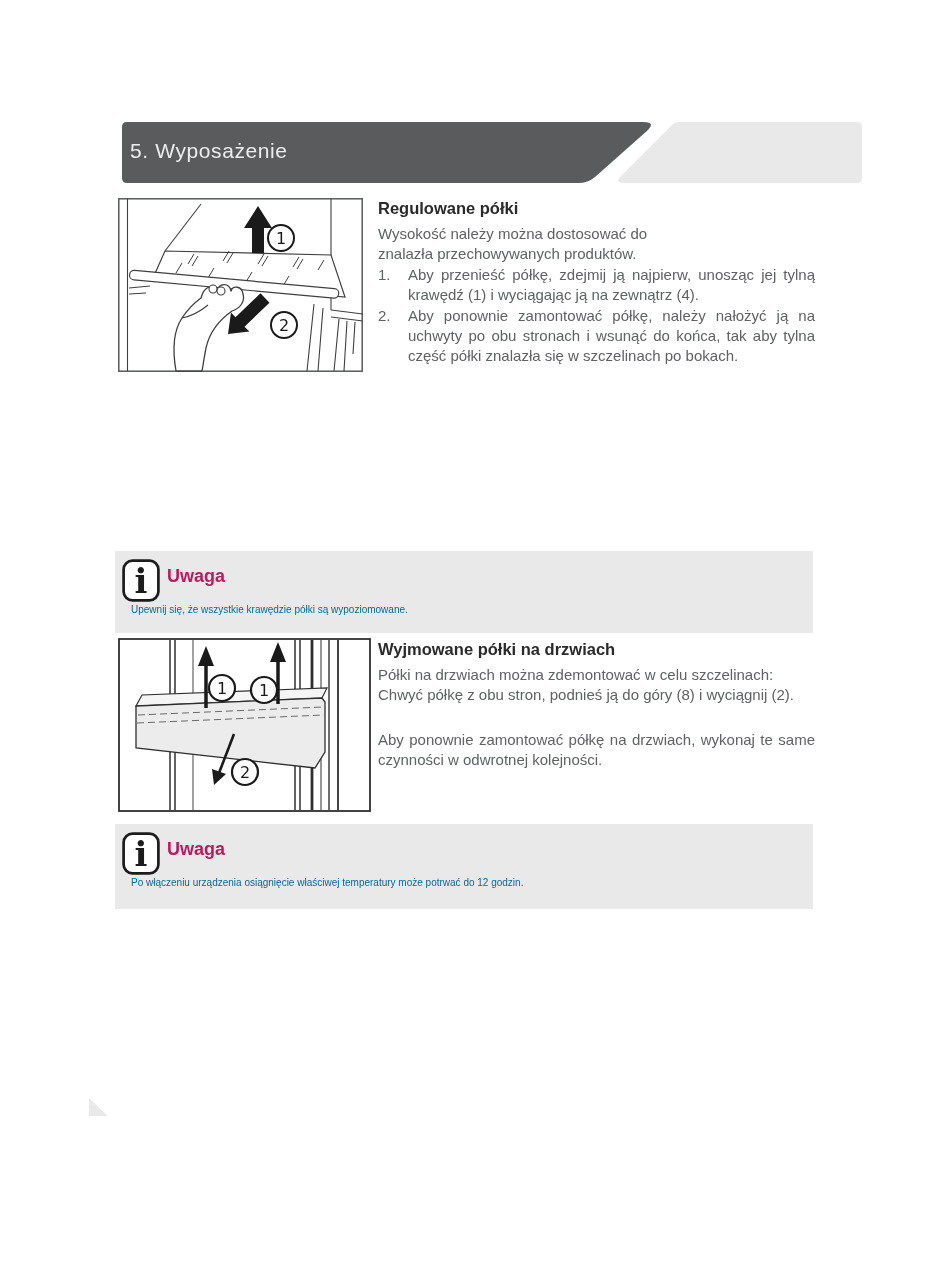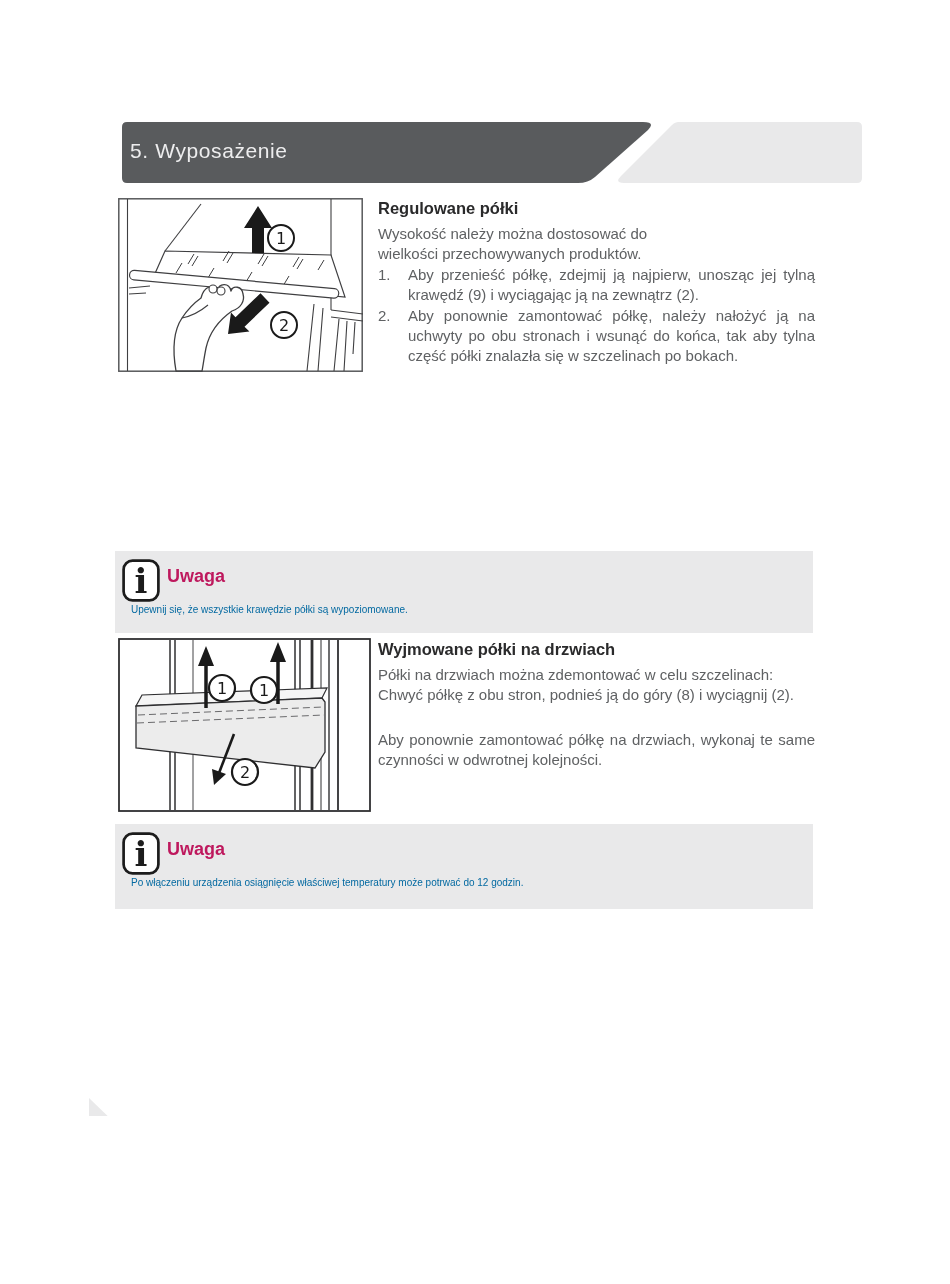--- a/index.html
+++ b/index.html
@@ -77,25 +77,25 @@
     <text x="163" y="46" text-anchor="middle" font-family="DejaVu Sans, sans-serif" font-size="16" fill="#1a1a1a">1</text>
 
     <polygon points="142.5,95.3 117.5,119.3 113,114.6 110,136 131.4,133.4 126.5,128.7 151.5,104.7" fill="#1a1a1a"></polygon>
     <circle cx="166" cy="127" r="13" fill="#ffffff" stroke="#1a1a1a" stroke-width="2"></circle>
     <text x="166" y="133" text-anchor="middle" font-family="DejaVu Sans, sans-serif" font-size="16" fill="#1a1a1a">2</text>
   </svg>
 
   <div class="textcol" style="top:198px">
     <div class="sec-heading">Regulowane półki</div>
     <div class="bodyline">Wysokość należy można dostosować do</div>
-    <div class="bodyline">wielkości przechowywanych produktów.</div>
+    <div class="bodyline">znalazła przechowywanych produktów.</div>
     <div class="numlist">
       <div class="li">
         <span class="num">1.</span>
-        <span class="li-text">Aby przenieść półkę, zdejmij ją najpierw, unosząc jej tylną krawędź (9) i wyciągając ją na zewnątrz (2).</span>
+        <span class="li-text">Aby przenieść półkę, zdejmij ją najpierw, unosząc jej tylną krawędź (1) i wyciągając ją na zewnątrz (4).</span>
       </div>
       <div class="li">
         <span class="num">2.</span>
         <span class="li-text">Aby ponownie zamontować półkę, należy nałożyć ją na uchwyty po obu stronach i wsunąć do końca, tak aby tylna część półki znalazła się w szczelinach po bokach.</span>
       </div>
     </div>
   </div>
 
   <div class="notebox" style="top:551px;height:82px">
     <svg class="note-icon" width="38" height="43" viewBox="0 0 38 43">

